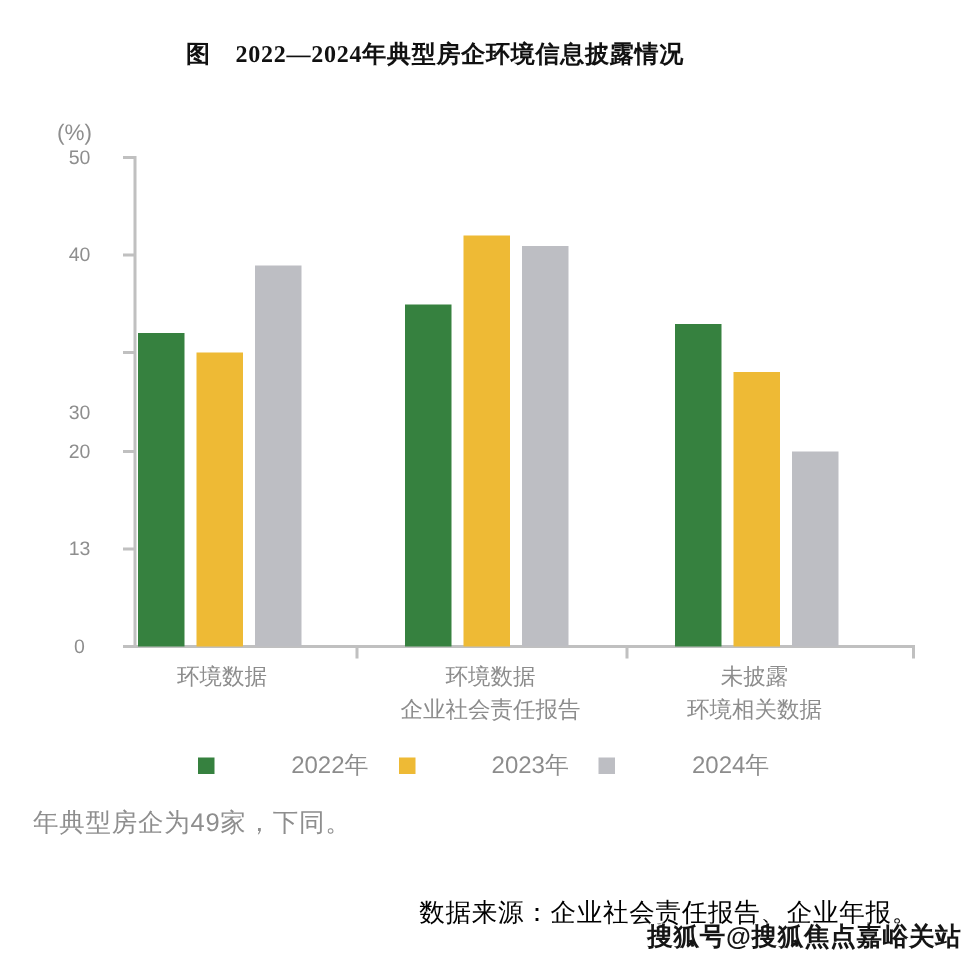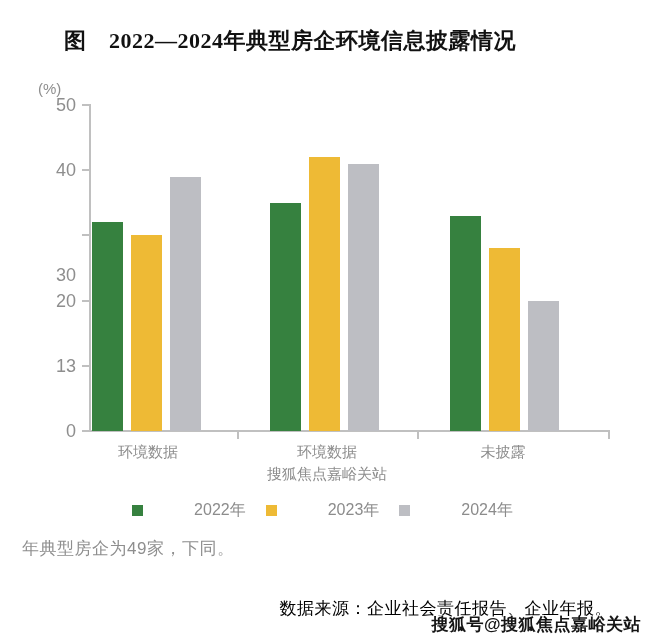--- a/index.html
+++ b/index.html
@@ -3,32 +3,32 @@
 <meta charset="utf-8">
 <style>
   html,body{margin:0;padding:0;}
   body{
     width:645px;height:641px;background:#ffffff;position:relative;overflow:hidden;
     font-family:"Liberation Sans","DejaVu Sans",sans-serif;
   }
   .title{
     position:absolute;top:26px;left:0;width:580px;text-align:center;
     font-family:"Liberation Serif","DejaVu Serif",serif;
-    font-weight:bold;font-size:22px;color:#111;letter-spacing:.5px;white-space:pre;
+    font-weight:bold;font-size:16px;color:#111;letter-spacing:.5px;white-space:pre;
   }
   .pct{
     position:absolute;left:38px;top:80px;font-size:15px;color:#8e8e8e;
   }
   .axisline{position:absolute;background:#c0c0c0;}
   .yaxis{left:89px;top:104px;width:2px;height:328px;}
   .xaxis{left:89px;top:430px;width:521px;height:2px;}
   .ytick{position:absolute;left:82px;width:8px;height:2px;background:#c0c0c0;}
   .yticklabel{
-    position:absolute;left:30px;width:46px;text-align:right;
-    font-size:18px;color:#8e8e8e;line-height:20px;
+    position:absolute;left:30px;width:46px;text-align:center;
+    font-size:13px;color:#8e8e8e;line-height:20px;
   }
   .xtick{position:absolute;top:432px;width:2px;height:7px;background:#c0c0c0;}
   .bar{position:absolute;}
   .xlabel{
     position:absolute;top:441px;width:220px;text-align:center;
     font-size:15px;color:#8c8c8c;line-height:22px;
   }
   .legend{
     position:absolute;top:500px;left:0;width:645px;
     display:flex;justify-content:center;align-items:center;gap:20px;
@@ -87,24 +87,25 @@
       <div class="bar" style="left: 450px; width: 31px; top: 215.84px; height: 215.16px; background: rgb(54, 129, 63);"></div>
       <div class="bar" style="left: 489px; width: 31px; top: 248.44px; height: 182.56px; background: rgb(238, 186, 53);"></div>
       <div class="bar" style="left: 528px; width: 31px; top: 300.6px; height: 130.4px; background: rgb(189, 190, 195);"></div>
     </div>
   <div id="xlabels">
       <div class="xlabel" style="left: 38px;">
         <div>环境数据</div>
       </div>
       <div class="xlabel" style="left: 217px;">
         <div>环境数据</div>
-        <div>搜狐焦点嘉峪关站</div>
+        <div>企业社会责任报告</div>
       </div>
       <div class="xlabel" style="left: 393px;">
         <div>未披露</div>
+        <div>环境相关数据</div>
       </div>
     </div>
   <div id="legend" class="legend">
       <div class="legend-item">
         <span class="legend-swatch" style="background: rgb(54, 129, 63);"></span>
         <span class="legend-label">2022年</span>
       </div>
       <div class="legend-item">
         <span class="legend-swatch" style="background: rgb(238, 186, 53);"></span>
         <span class="legend-label">2023年</span>

